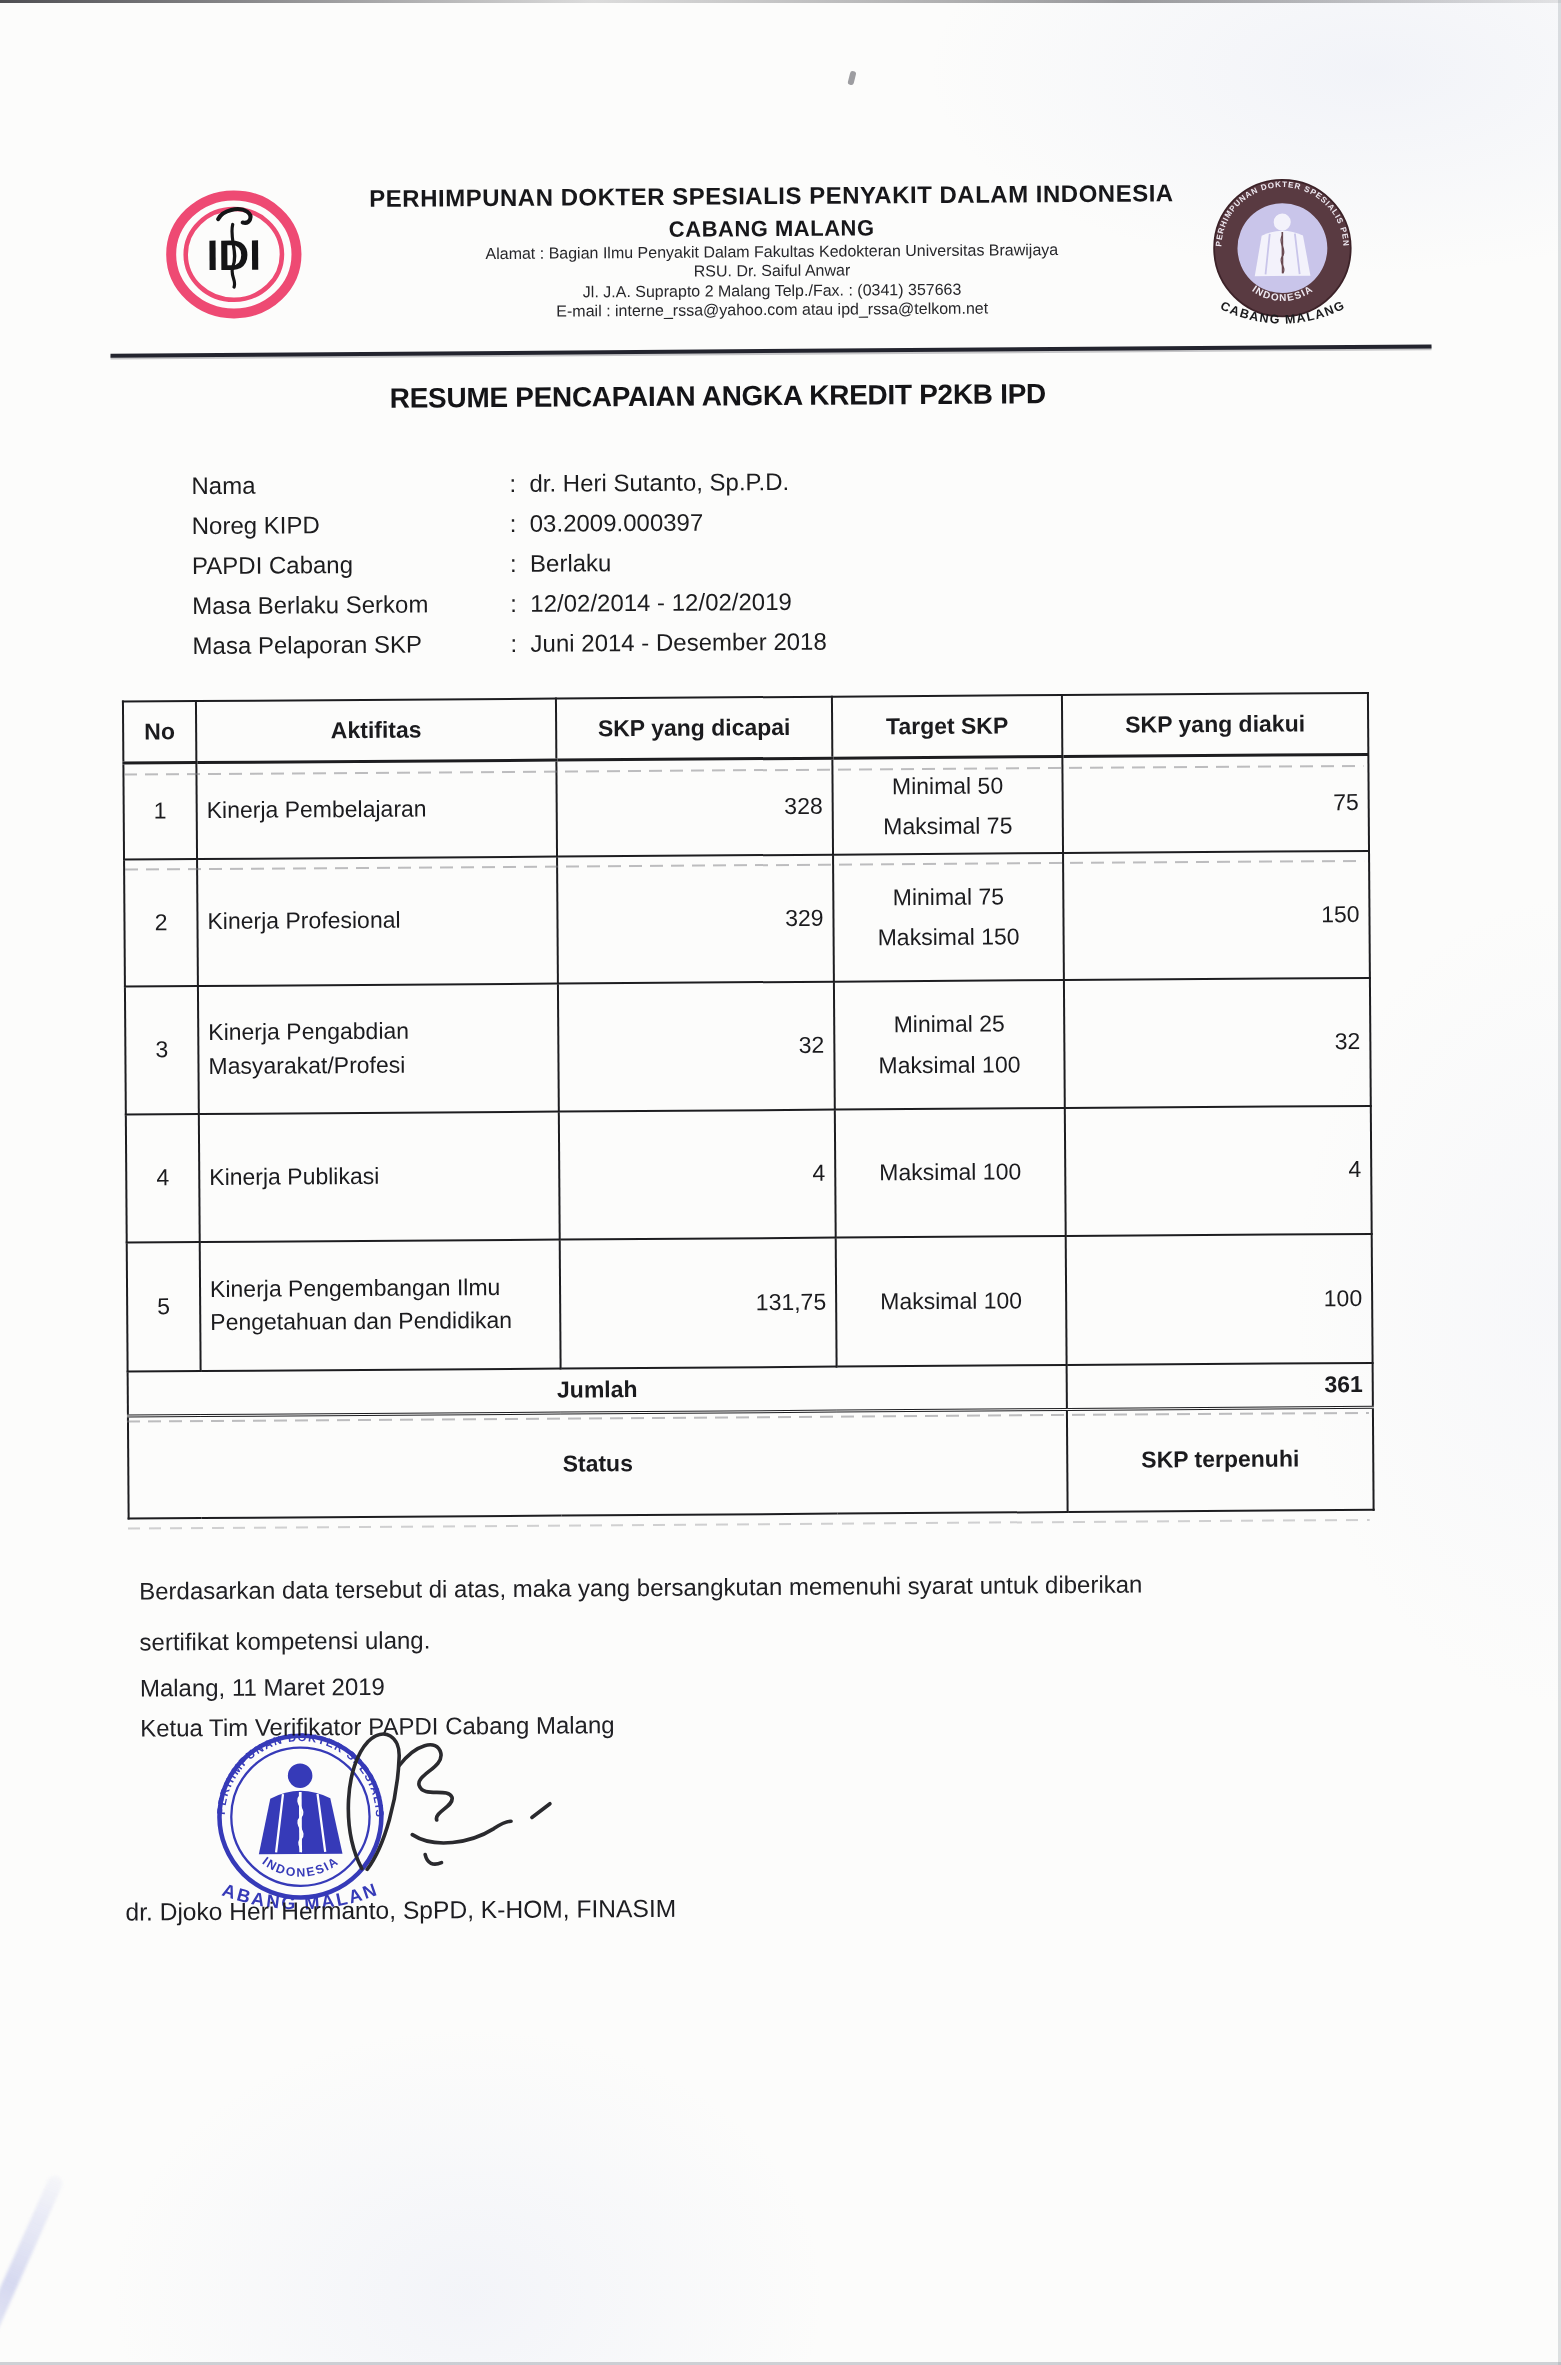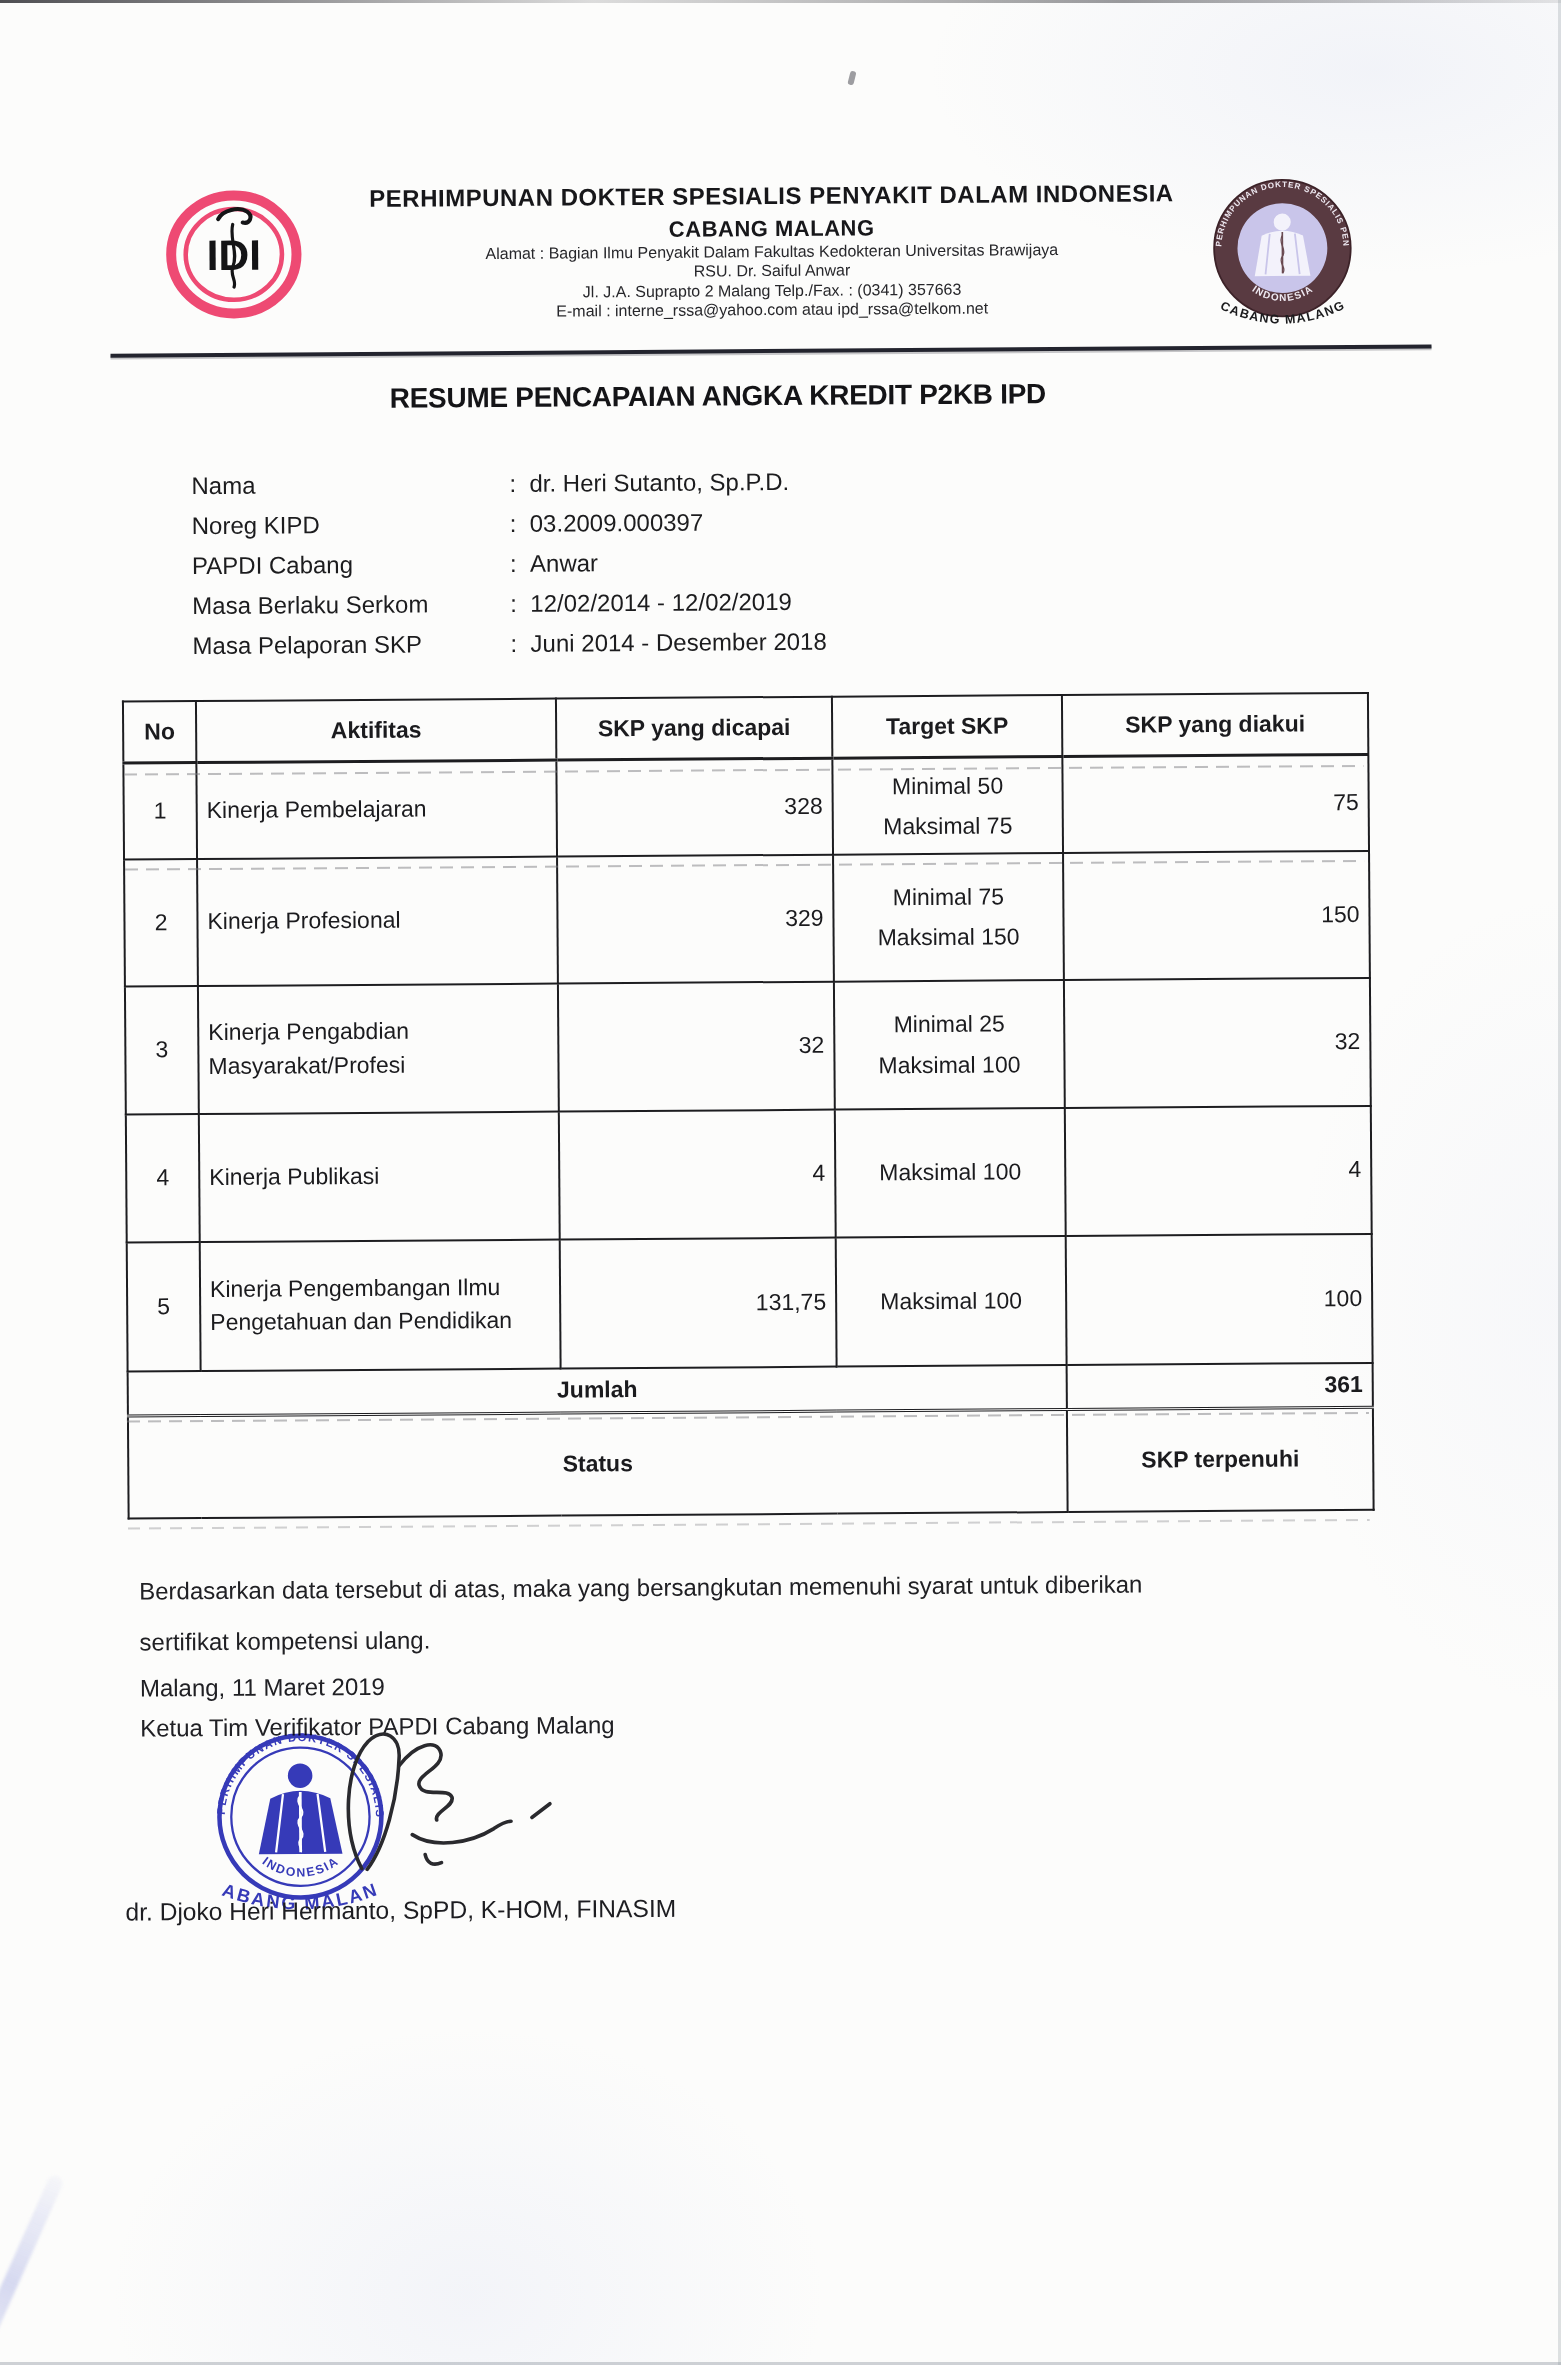--- a/index.html
+++ b/index.html
@@ -135,21 +135,21 @@
         <span class="id-value">dr. Heri Sutanto, Sp.P.D.</span>
       </div>
       <div class="id-row">
         <span class="id-label">Noreg KIPD</span>
         <span class="id-sep">:</span>
         <span class="id-value">03.2009.000397</span>
       </div>
       <div class="id-row">
         <span class="id-label">PAPDI Cabang</span>
         <span class="id-sep">:</span>
-        <span class="id-value">Anwar</span>
+        <span class="id-value">Berlaku</span>
       </div>
       <div class="id-row">
         <span class="id-label">Masa Berlaku Serkom</span>
         <span class="id-sep">:</span>
         <span class="id-value">12/02/2014 - 12/02/2019</span>
       </div>
       <div class="id-row">
         <span class="id-label">Masa Pelaporan SKP</span>
         <span class="id-sep">:</span>
         <span class="id-value">Juni 2014 - Desember 2018</span>

